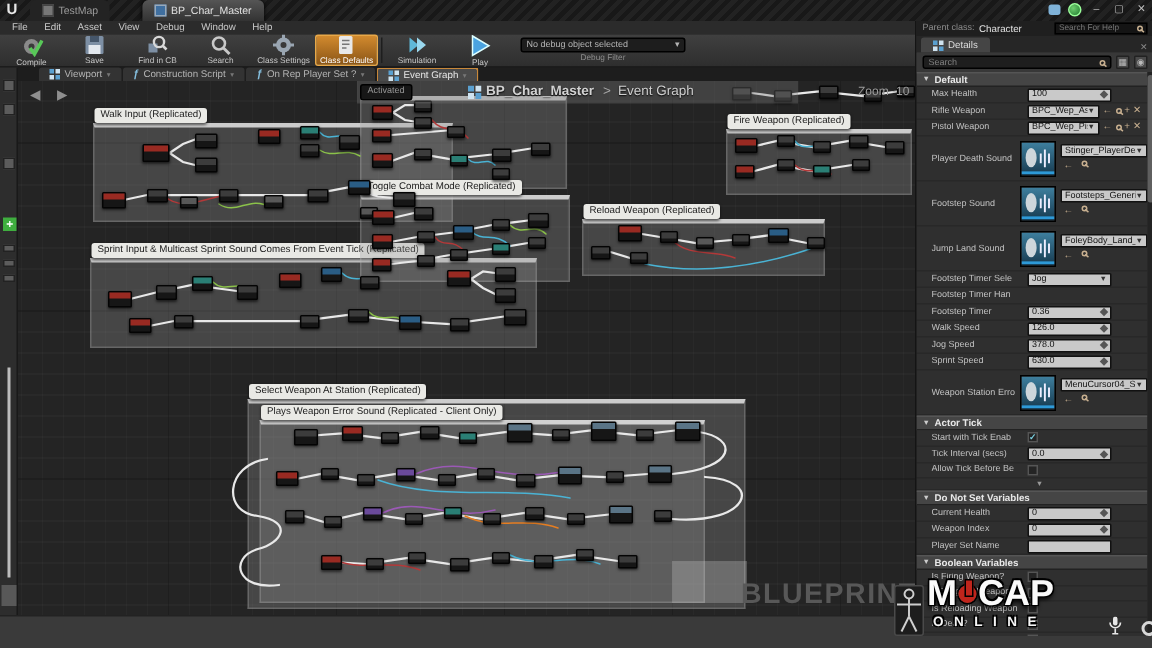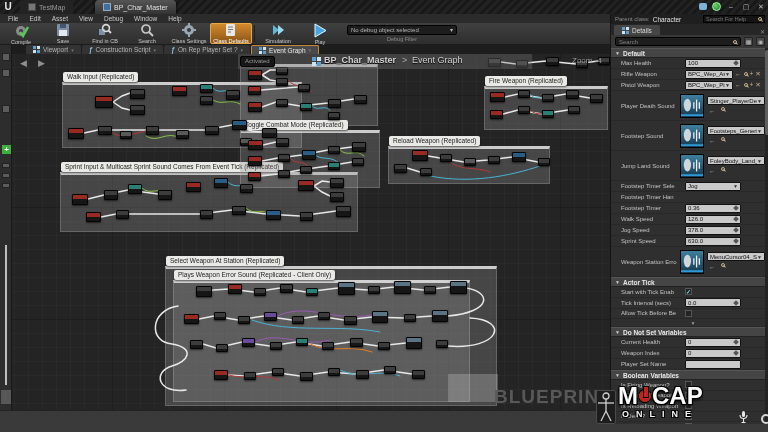--- a/index.html
+++ b/index.html
@@ -719,21 +719,21 @@
     <div id="bc-chip" class="abs" style="left:228px;top:2px">Activated</div>
     <svg id="bc-ico" class="abs" style="left:300px;top:3px" width="9" height="9">
       <rect x="0" y="0" width="4" height="4" fill="#5aa0d0"></rect>
         <rect x="5" y="0" width="4" height="4" fill="#cfe3f0"></rect>
       <rect x="0" y="5" width="4" height="4" fill="#cfe3f0"></rect>
         <rect x="5" y="5" width="4" height="4" fill="#5aa0d0"></rect>
     </svg>
     <div id="bc-root" class="abs" style="left:312px;top:1px">BP_Char_Master</div>
     <div id="bc-sep" class="abs" style="left:390px;top:1px">&gt;</div>
     <div id="bc-leaf" class="abs" style="left:400px;top:1px">Event Graph</div>
-    <div id="zoom-lbl" class="abs" style="left:560px;top:2px">Zoom -4</div>
+    <div id="zoom-lbl" class="abs" style="left:560px;top:2px">Zoom -10</div>
 
     <div id="lite-rect" class="abs" style="left:436px;top:320px"></div>
     <div id="bp-watermark" class="abs" style="left:482px;top:332px">BLUEPRINT</div>
   </div>
 
   <div id="rpanel" class="abs">
     <div id="parent-row" class="abs">
       <span id="parent-lbl">Parent class:</span>
       <span id="parent-val">Character</span>
       <div id="help-search">

